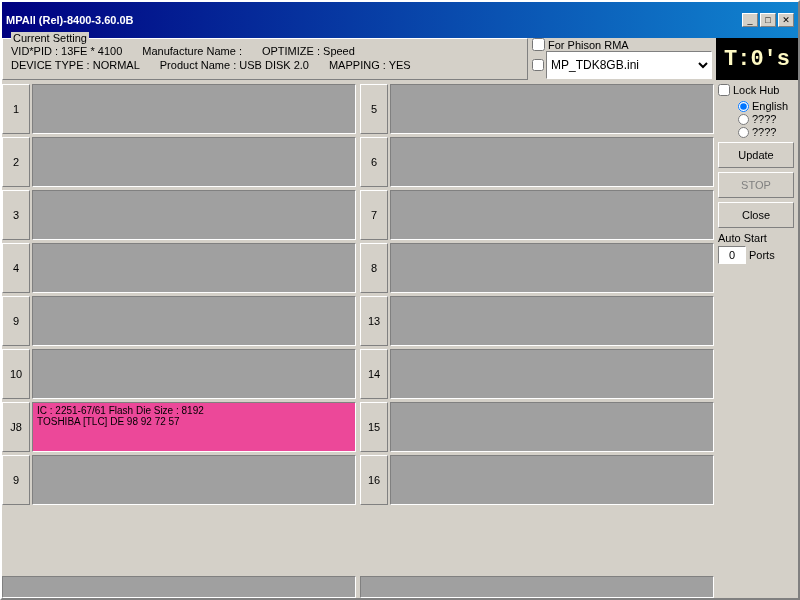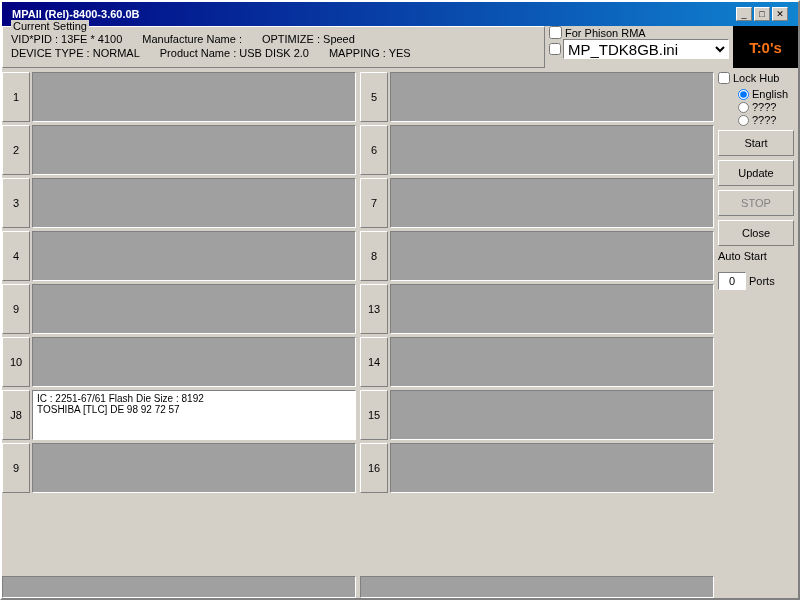--- a/index.html
+++ b/index.html
@@ -20,25 +20,25 @@
       border-top-color: #ffffff;
       border-left-color: #ffffff;
       background: #d4d0c8;
       display: flex;
       flex-direction: column;
     }
 
     .title-bar {
       background: linear-gradient(to right, #000080, #1084d0);
       color: white;
-      padding: 2px 10px;
+      padding: 2px 4px;
       display: flex;
       align-items: center;
       justify-content: space-between;
-      height: 24px;
+      height: 36px;
       flex-shrink: 0;
     }
 
     .title-bar-text {
       font-size: 11px;
       font-weight: bold;
     }
 
     .title-bar-buttons {
       display: flex;
@@ -100,29 +100,29 @@
       gap: 20px;
       margin-bottom: 2px;
     }
 
     .info-item {
       font-size: 11px;
     }
 
     .timer-box {
       background: black;
-      color: #f97316;
-      font-size: 15px;
+      color: #fef9c3;
+      font-size: 22px;
       font-weight: bold;
       padding: 2px 8px;
       display: flex;
       align-items: center;
       justify-content: center;
       min-width: 65px;
-      font-family: Liberation Sans, sans-serif;
+      font-family: Liberation Mono, monospace;
     }
 
     
     .main-area {
       display: flex;
       flex: 1;
       gap: 4px;
     }
 
     .ports-area {
@@ -178,21 +178,21 @@
       border-left-color: #808080;
       border-right-color: #ffffff;
       border-bottom-color: #ffffff;
       padding: 2px 4px;
       font-size: 10px;
       color: black;
       overflow: hidden;
     }
 
     .port-display.has-info {
-      background: #ffffff;
+      background: #ec4899;
     }
 
     
     .sidebar {
       width: 80px;
       display: flex;
       flex-direction: column;
       gap: 4px;
     }
 
@@ -243,21 +243,21 @@
     .sidebar-btn.disabled {
       color: #808080;
       cursor: default;
     }
 
     .auto-start-section {
       display: flex;
       flex-direction: column;
       align-items: flex-start;
       font-size: 11px;
-      gap: 10px;
+      gap: 2px;
     }
 
     .auto-start-row {
       display: flex;
       align-items: center;
       gap: 3px;
     }
 
     .auto-start-input {
       width: 28px;
@@ -302,22 +302,22 @@
       gap: 2px;
     }
 
     .ini-checkbox {
       width: 12px;
       height: 12px;
     }
 
     .ini-select {
       flex: 1;
-      height: 20px;
-      font-size: 15px;
+      height: 28px;
+      font-size: 12px;
       background: white;
       border: 1px solid;
       border-top-color: #808080;
       border-left-color: #808080;
       border-right-color: #ffffff;
       border-bottom-color: #ffffff;
     }
   </style>
 </head>
 <body>
@@ -463,21 +463,20 @@
           <div class="radio-row">
             <input type="radio" name="language" style="">
             <span>????</span>
           </div>
           <div class="radio-row">
             <input type="radio" name="language" style="">
             <span>????</span>
           </div>
         </div>
 
-        <button class="sidebar-btn">Start</button>
         <button class="sidebar-btn">Update</button>
         <button class="sidebar-btn disabled">STOP</button>
         <button class="sidebar-btn">Close</button>
 
         <div class="auto-start-section">
           <span>Auto Start</span>
           <div class="auto-start-row">
             <input type="text" class="auto-start-input" value="0" style="">
             <span>Ports</span>
           </div>

